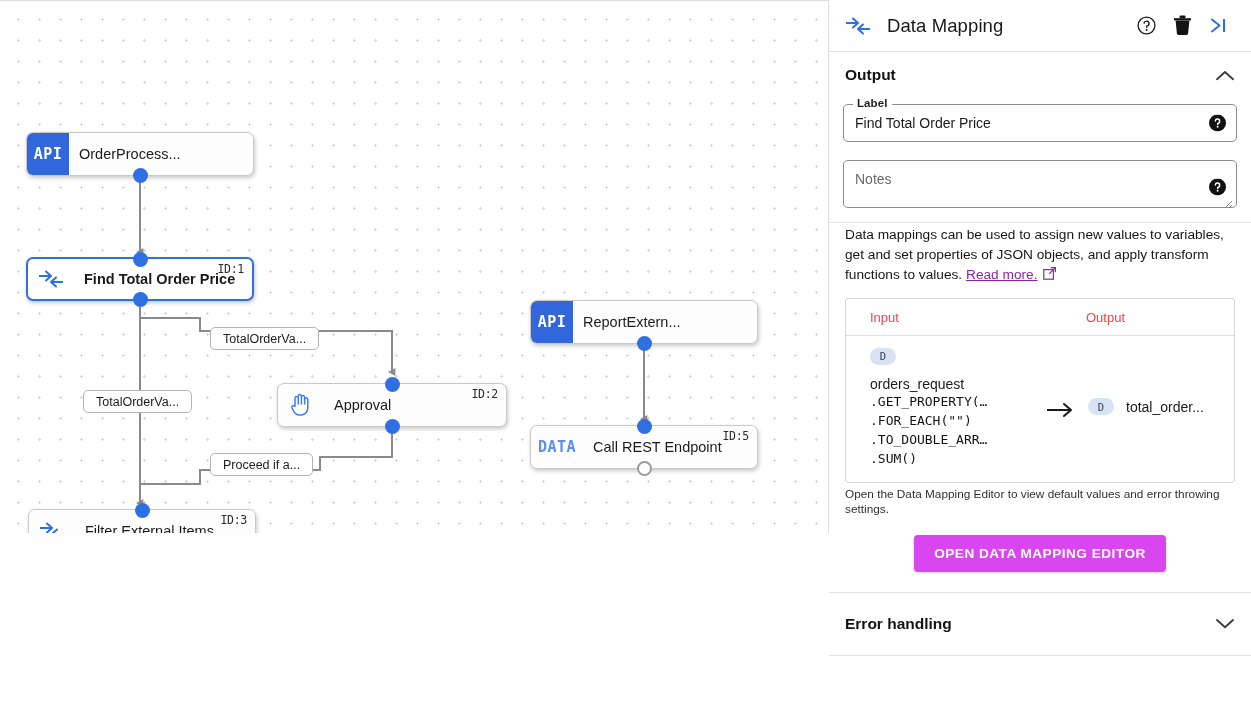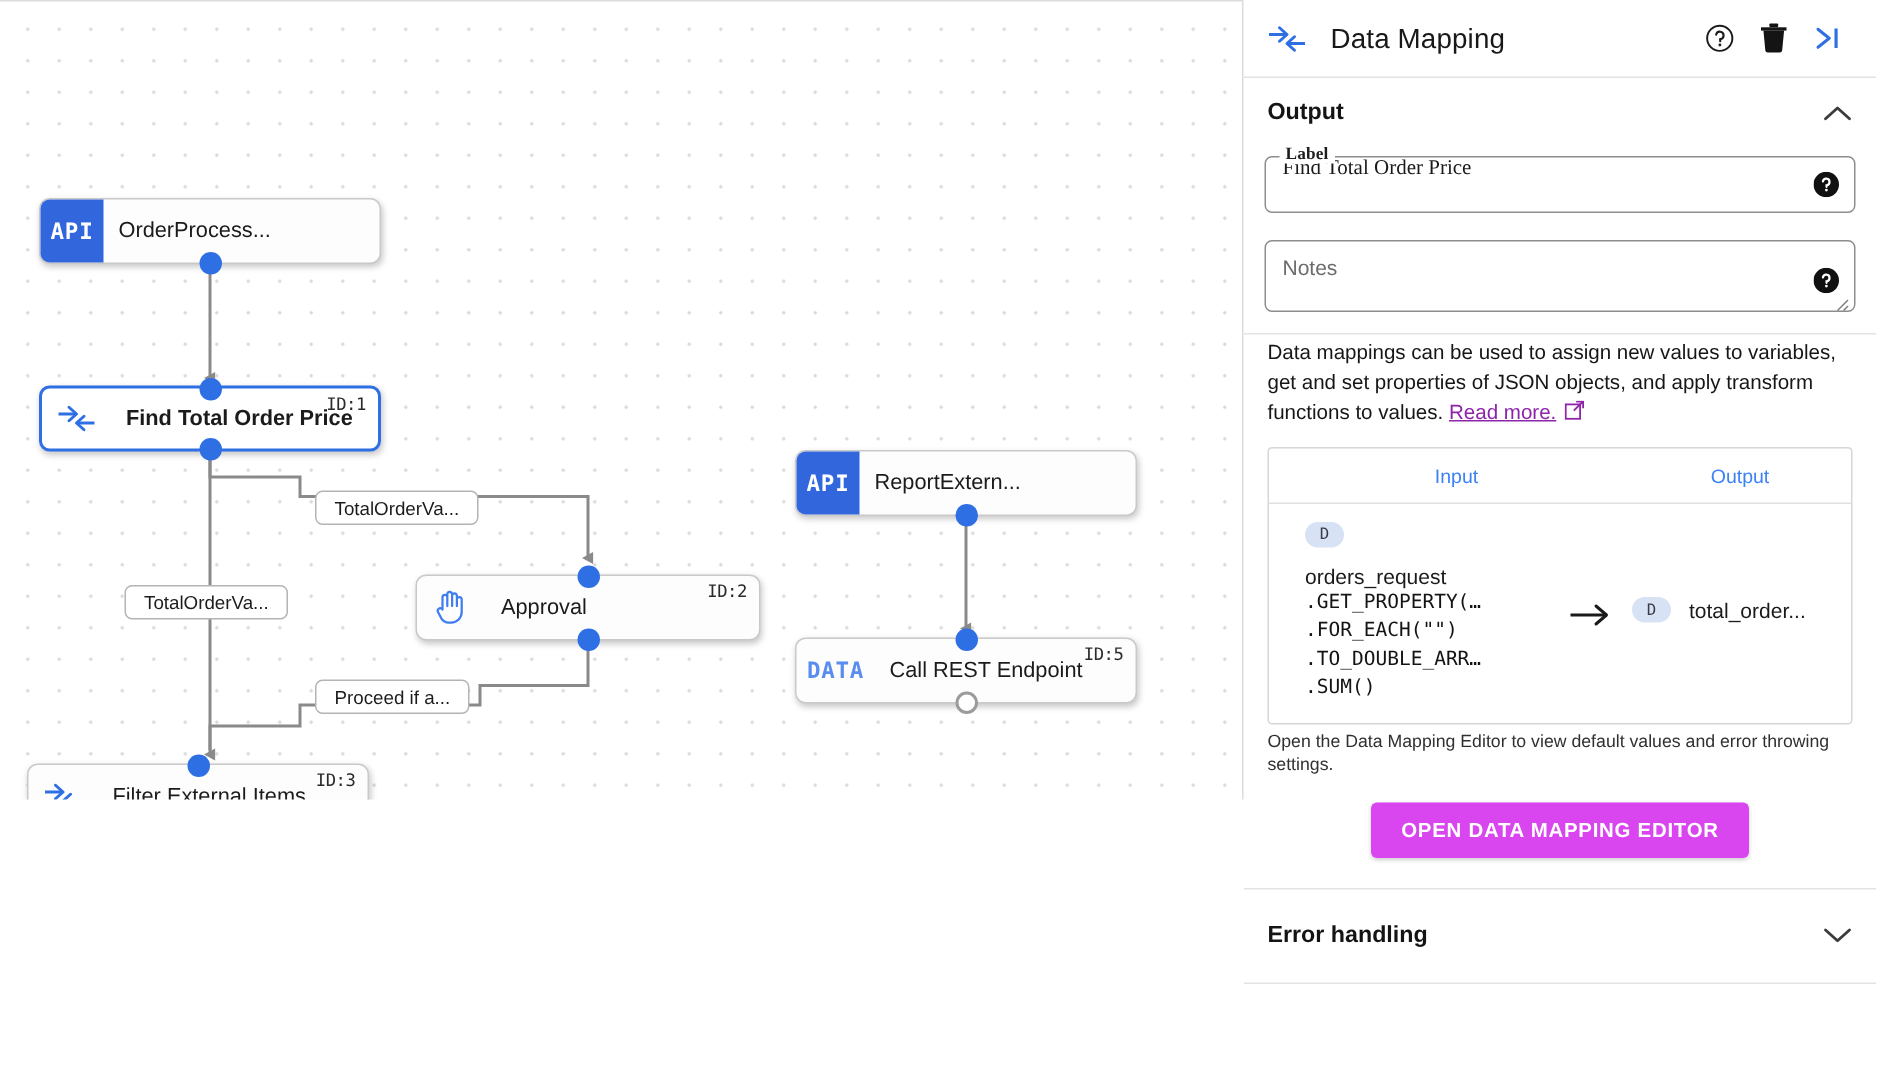--- a/index.html
+++ b/index.html
@@ -214,24 +214,24 @@
   }
   .chev { color: #3c3c3c; display: flex; align-items: center; }
 
   .field-wrap { position: relative; margin: 6px 0 0 0; }
   .outlined {
     position: relative;
     border: 1px solid #8d8d8d;
     border-radius: 5px;
     height: 38px;
     display: flex;
+    align-items: center;
     padding: 0 40px 0 11px;
     box-sizing: border-box;
     background: #fff;
-    font-family: Liberation Serif, serif;
   }
   .outlined .legend {
     position: absolute;
     top: -8px;
     left: 9px;
     background: #ffffff;
     padding: 0 4px;
     font-size: 11.5px;
     font-weight: 700;
     color: #1d1d1d;
@@ -294,22 +294,21 @@
     margin: 0 2px;
   }
   .map-thead {
     display: flex;
     height: 36px;
     align-items: center;
     border-bottom: 1px solid #e0e0e0;
   }
   .map-thead .th {
     font-size: 13px;
-    color: #3b82f6;
-    text-align: center;
+    color: #ef4444;
   }
   .th-input  { flex: 0 0 226px; padding-left: 24px; box-sizing: border-box; }
   .th-output { flex: 1 1 auto;  padding-left: 14px; }
 
   .map-row {
     display: flex;
     align-items: flex-start;
     padding: 10px 0 14px 0;
   }
   .cell-input {
@@ -439,21 +438,21 @@
         <svg width="22" height="24" viewBox="0 0 22 24">
           <path d="M5,13 V5.2 a1.6,1.6 0 0 1 3.2,0 V11 M8.2,11 V3.2 a1.6,1.6 0 0 1 3.2,0 V11 M11.4,11 V4.2 a1.6,1.6 0 0 1 3.2,0 V11 M14.6,11 V6.6 a1.6,1.6 0 0 1 3.2,0 V15 a7,7 0 0 1 -7,7 h-1.6 a6,6 0 0 1 -5,-2.8 L2,15 a1.7,1.7 0 0 1 2.6,-2.1 L5,13.4" fill="#ffffff" stroke="#3f7df0" stroke-width="1.5" stroke-linejoin="round" stroke-linecap="round"></path>
         </svg>
       </div>
       <div class="ntitle">Approval</div>
       <div class="nid">ID:2</div>
       <div class="port top"></div>
       <div class="port bottom"></div>
     </div>
 
-    <div class="node" style="left:18px; top:509px; width:228px;">
+    <div class="node" style="left:28px; top:509px; width:228px;">
       <div class="nicon">
         <svg width="26" height="18" viewBox="0 0 26 18">
           <path d="M1,6 H12" stroke="#2f6fe4" stroke-width="2" fill="none"></path>
           <path d="M8,1.5 L13,6 L8,10.5" stroke="#2f6fe4" stroke-width="2" fill="none" stroke-linecap="round" stroke-linejoin="round"></path>
           <path d="M25,12 H14" stroke="#2f6fe4" stroke-width="2" fill="none"></path>
           <path d="M18,7.5 L13,12 L18,16.5" stroke="#2f6fe4" stroke-width="2" fill="none" stroke-linecap="round" stroke-linejoin="round"></path>
         </svg>
       </div>
       <div class="ntitle">Filter External Items</div>
       <div class="nid">ID:3</div>

